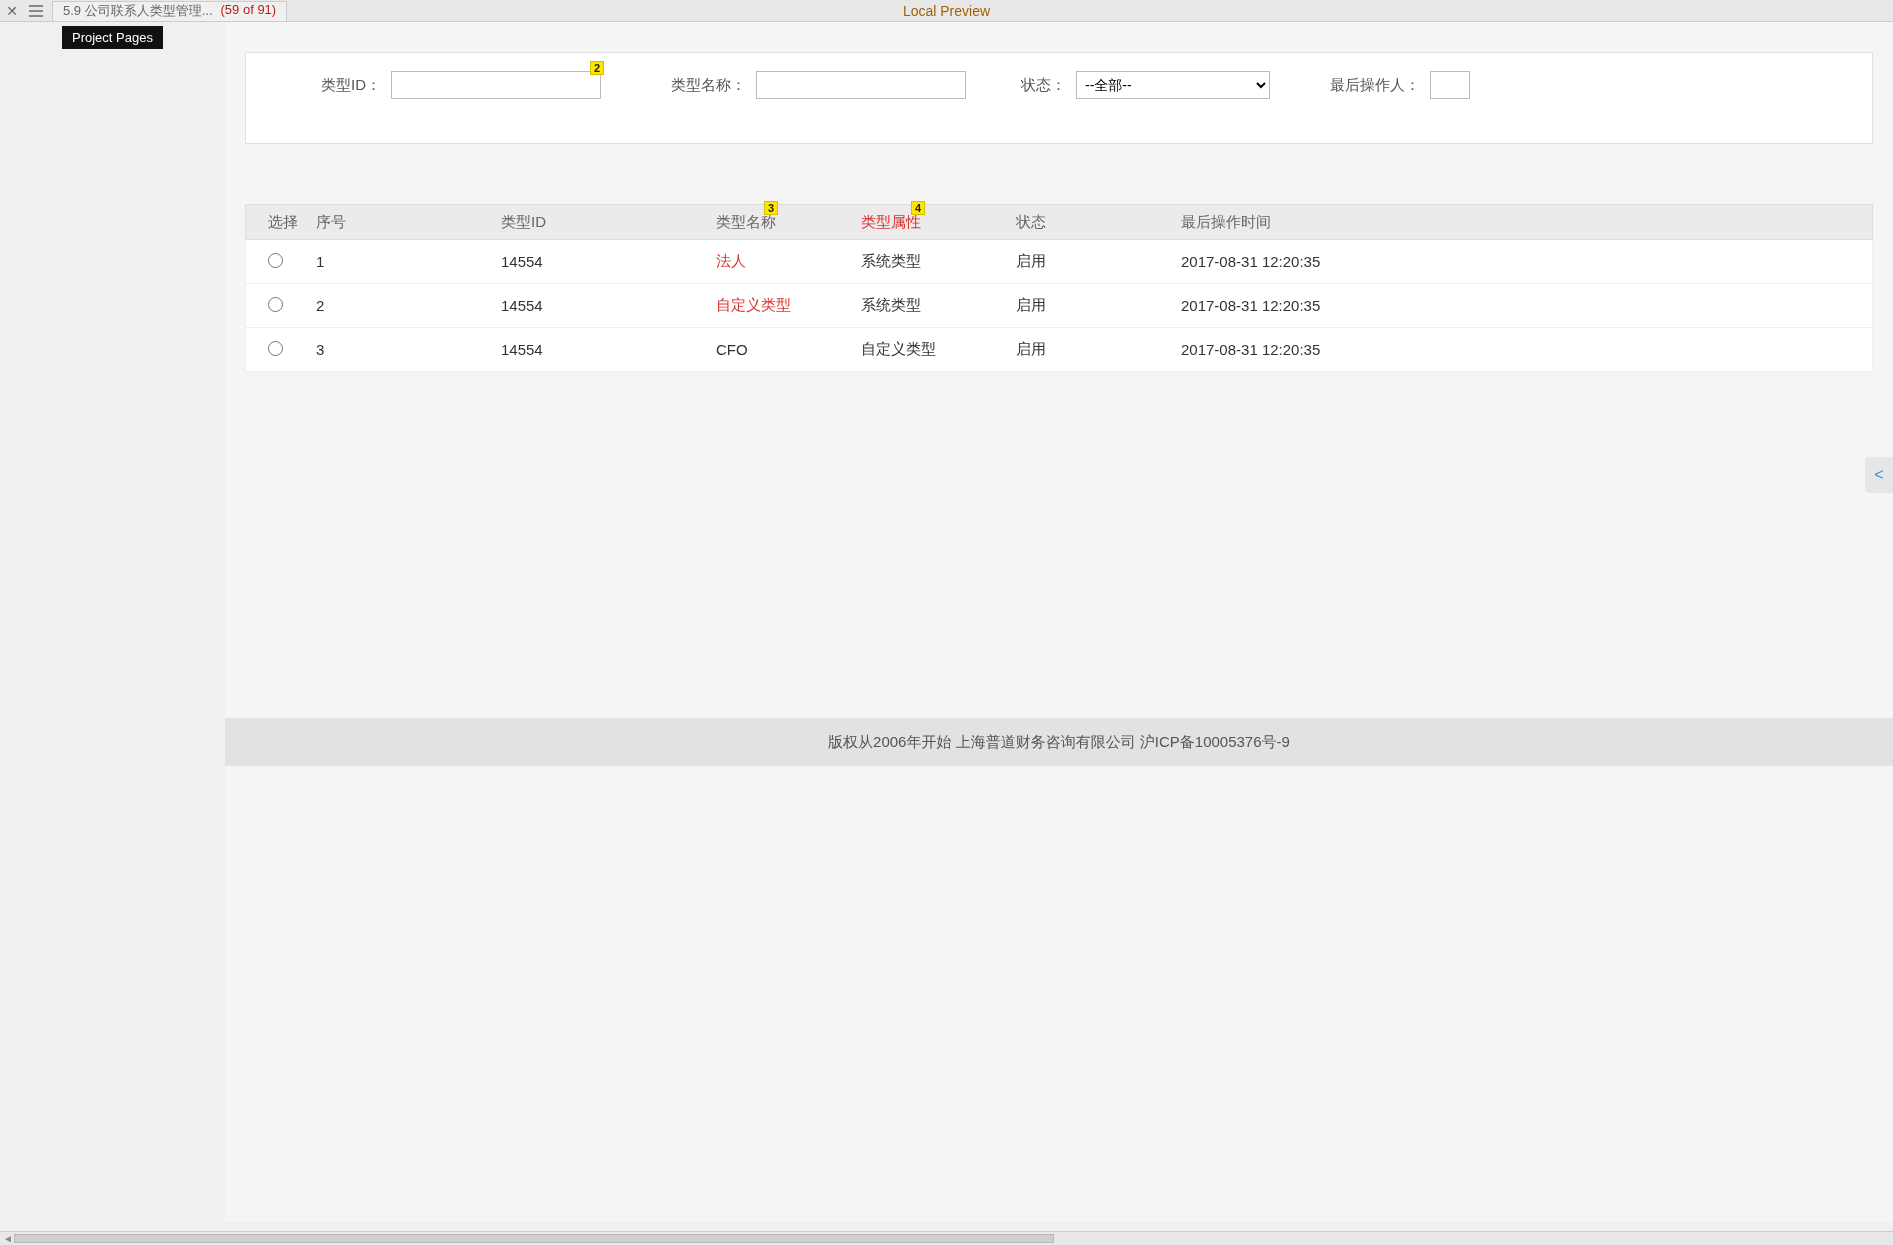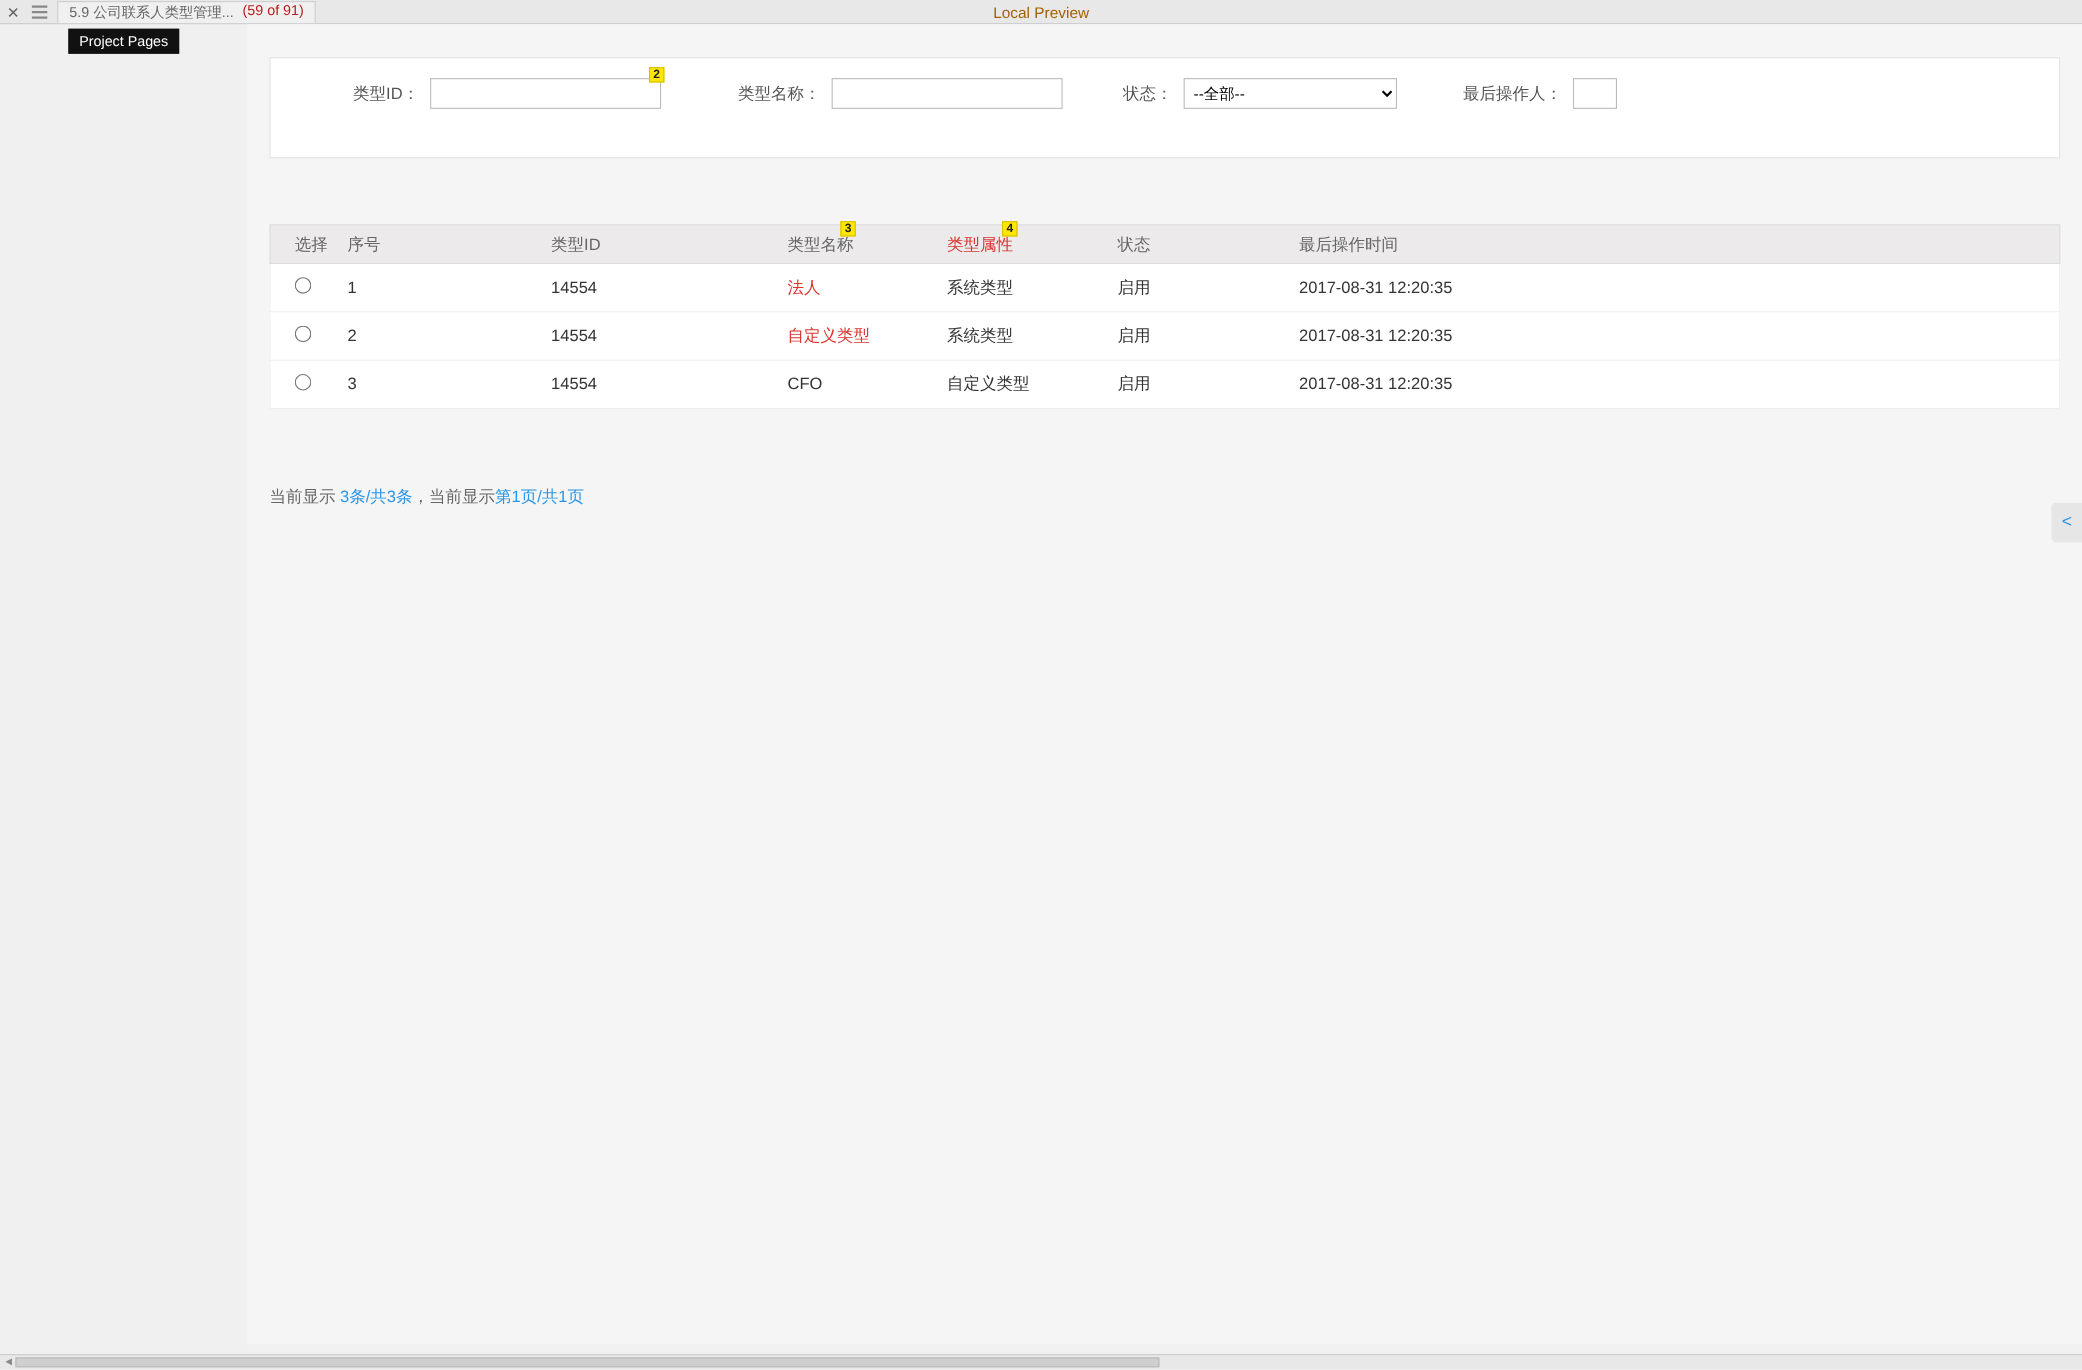--- a/index.html
+++ b/index.html
@@ -335,24 +335,24 @@
       <div class="td col-select"><input type="radio" name="rowsel" style=""></div>
       <div class="td col-seq">3</div>
       <div class="td col-id">14554</div>
       <div class="td col-name">CFO</div>
       <div class="td col-attr">自定义类型</div>
       <div class="td col-status">启用</div>
       <div class="td col-time">2017-08-31 12:20:35</div>
     </div>
   </div>
 
-  <div class="page-info">
-    <span>当前显示 </span><span class="blue">3条/共3条</span><span>，</span><span>当前显示</span><span class="blue">第1页/共1页</span>
-  </div>
-
+
+  <div class="footer">
+    <span>版权从2006年开始 上海普道财务咨询有限公司 沪ICP备10005376号-9</span>
+  </div>
 
   <div class="chevron-right">&lt;</div>
 
 </div>
 
 <div class="hscroll">
   <span class="left-arrow">◄</span>
   <div class="thumb"></div>
 </div>
 

